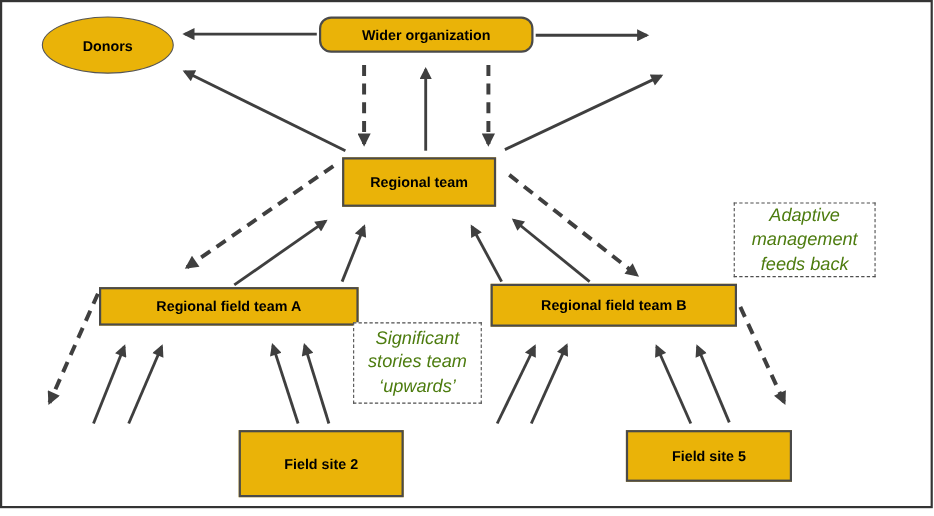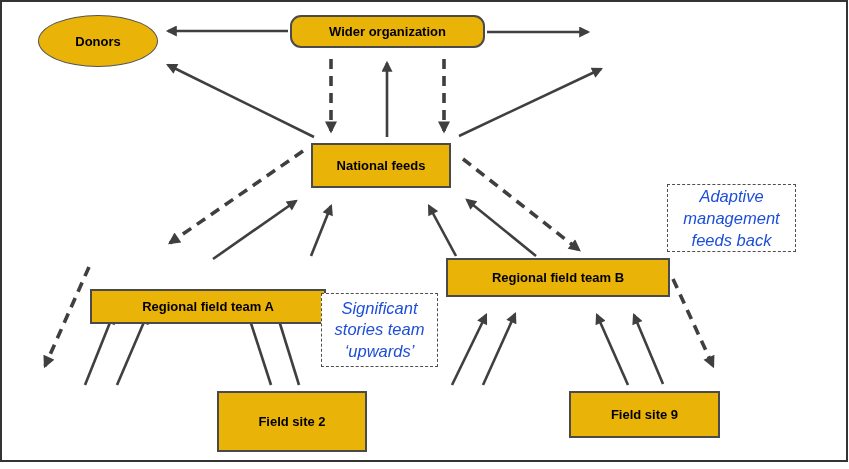--- a/index.html
+++ b/index.html
@@ -14,27 +14,27 @@
   .arrows{position:absolute;left:0;top:0;width:849px;height:469px;}
   .node{
     position:absolute;box-sizing:border-box;background:#eab308;
     border:2px solid #4a4a4a;display:flex;align-items:center;justify-content:center;
     font-weight:bold;font-size:13px;color:#000;text-align:center;white-space:nowrap;
   }
   .ellipse{border-radius:50%;border-width:1.7px;border-color:#555555;}
   .note{
     position:absolute;box-sizing:border-box;background:#ffffff;
     border:1.6px dashed #4f4f4f;display:flex;align-items:center;justify-content:center;
-    font-style:italic;font-size:16.5px;color:#1d4ed8;text-align:center;line-height:1.3;
+    font-style:italic;font-size:16.5px;color:#4d7c0f;text-align:center;line-height:1.3;
     padding:3px 4px;
   }
   
   .n-wider    {left:290px;top:15px;width:195px;height:33px;border-radius:11px;}
   .n-national {left:311px;top:143px;width:140px;height:45px;}
-  .n-rega     {left:90px; top:261px;width:236px;height:35px;margin-top:28px;}
+  .n-rega     {left:90px; top:261px;width:236px;height:35px;}
   .n-regb     {left:446px;top:258px;width:224px;height:39px;justify-content:center;}
   .n-fs1      {left:35px; top:391px;width:152px;height:47px;}
   .n-fs2      {left:217px;top:391px;width:150px;height:61px;}
   .n-fs3      {left:393px;top:391px;width:151px;height:47px;}
   .n-fs4      {left:569px;top:391px;width:151px;height:47px;}
   .n-donors   {left:38px; top:15px;width:120px;height:52px;}
   .n-ngos     {left:594px;top:11px;width:232px;height:52px;}
   .note-adaptive   {left:667px;top:184px;width:129px;height:68px;line-height:1.35;}
   .note-significant{left:321px;top:293px;width:117px;height:74px;}
   .note span{display:block;}
@@ -90,39 +90,39 @@
   <div class="node ellipse n-donors">
     <span>Donors</span>
   </div>
 
   <div class="node n-wider">
     <span>Wider organization</span>
   </div>
 
 
   <div class="node n-national">
-    <span>National feeds</span>
+    <span>Regional team</span>
   </div>
 
   <div class="node n-rega">
     <span>Regional field team A</span>
   </div>
 
   <div class="node n-regb">
     <span>Regional field team B</span>
   </div>
 
 
   <div class="node n-fs2">
     <span>Field site 2</span>
   </div>
 
 
   <div class="node n-fs4">
-    <span>Field site 9</span>
+    <span>Field site 5</span>
   </div>
 
   <div class="note note-adaptive">
     <span>Adaptive management feeds back</span>
   </div>
 
   <div class="note note-significant">
     <span>Significant stories team ‘upwards’</span>
   </div>
 

